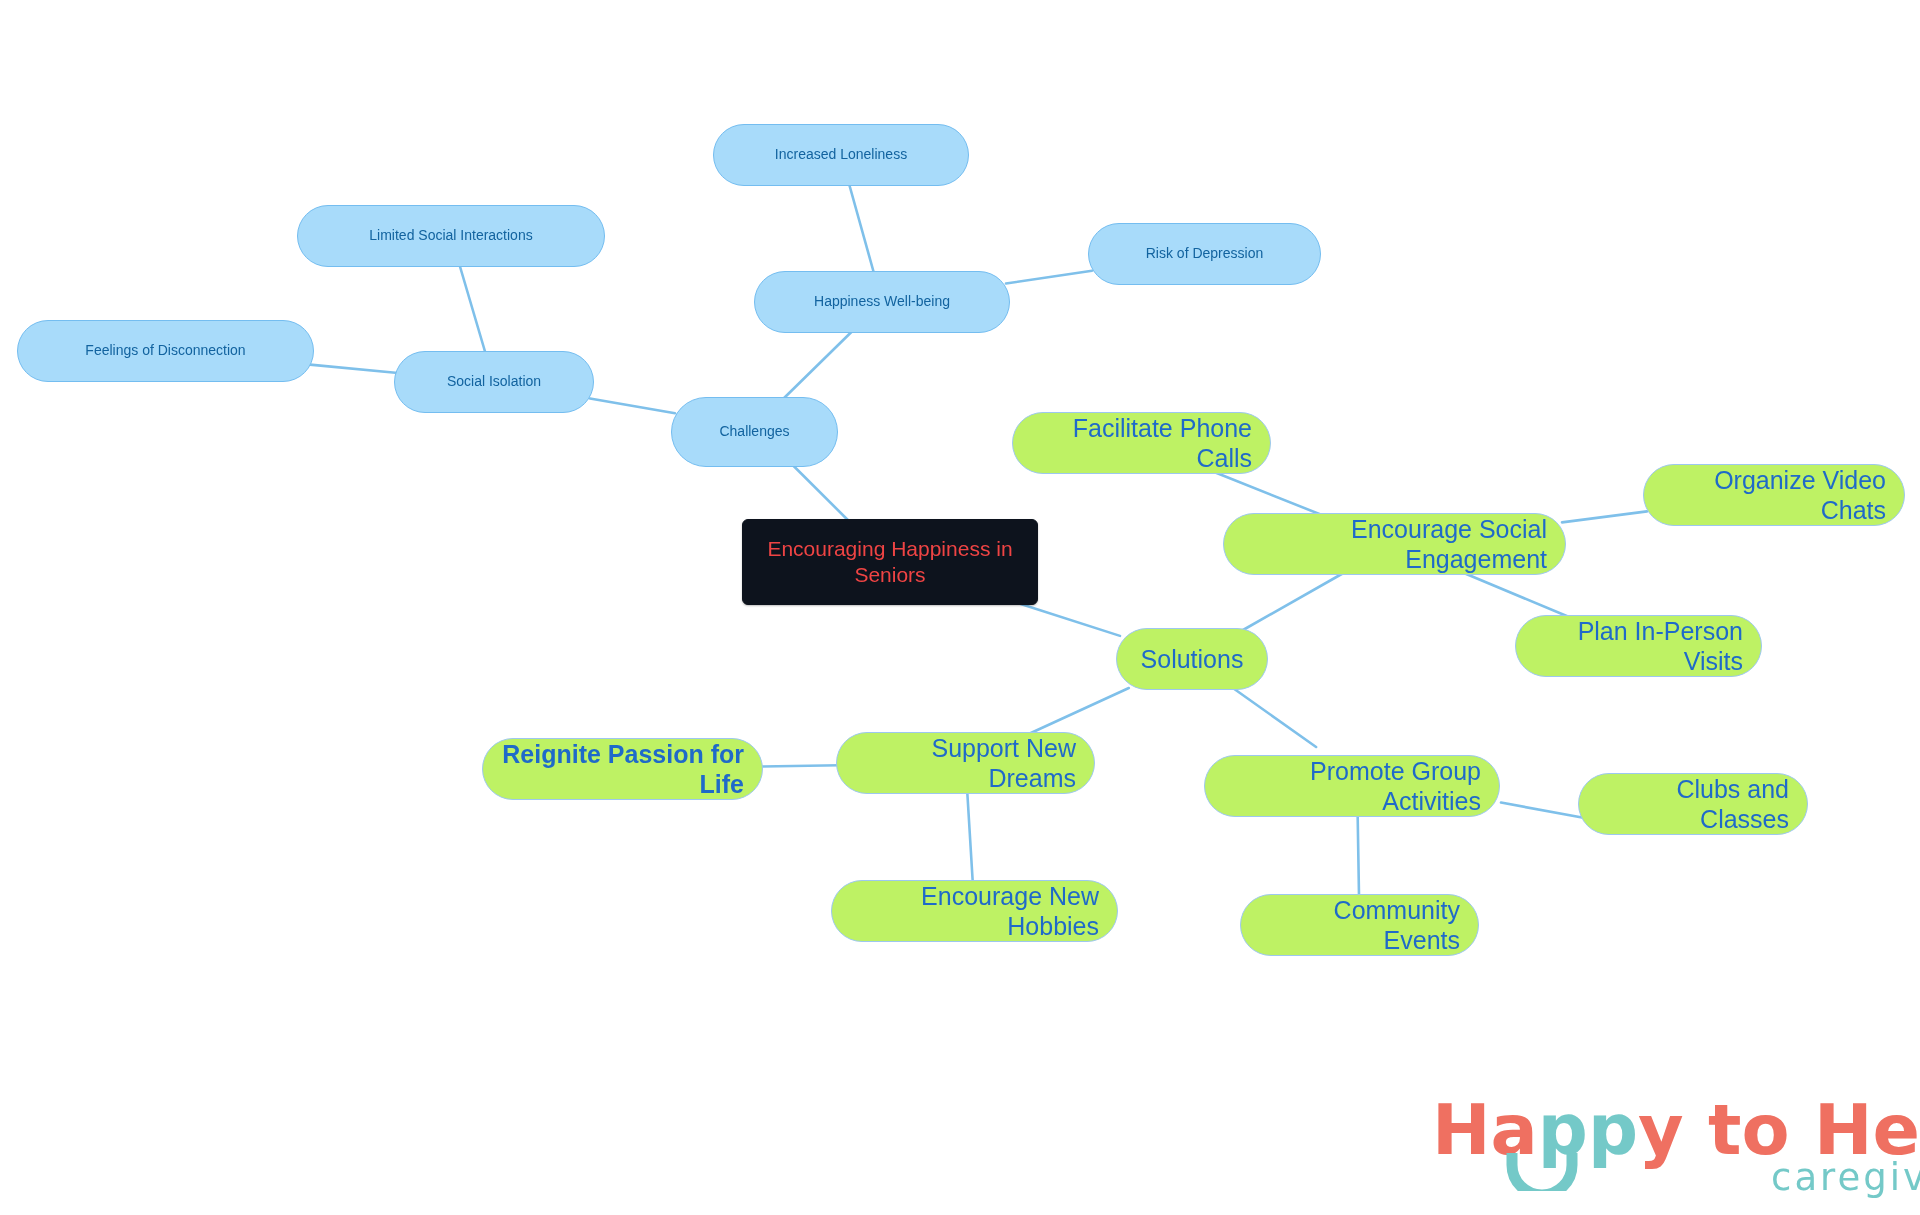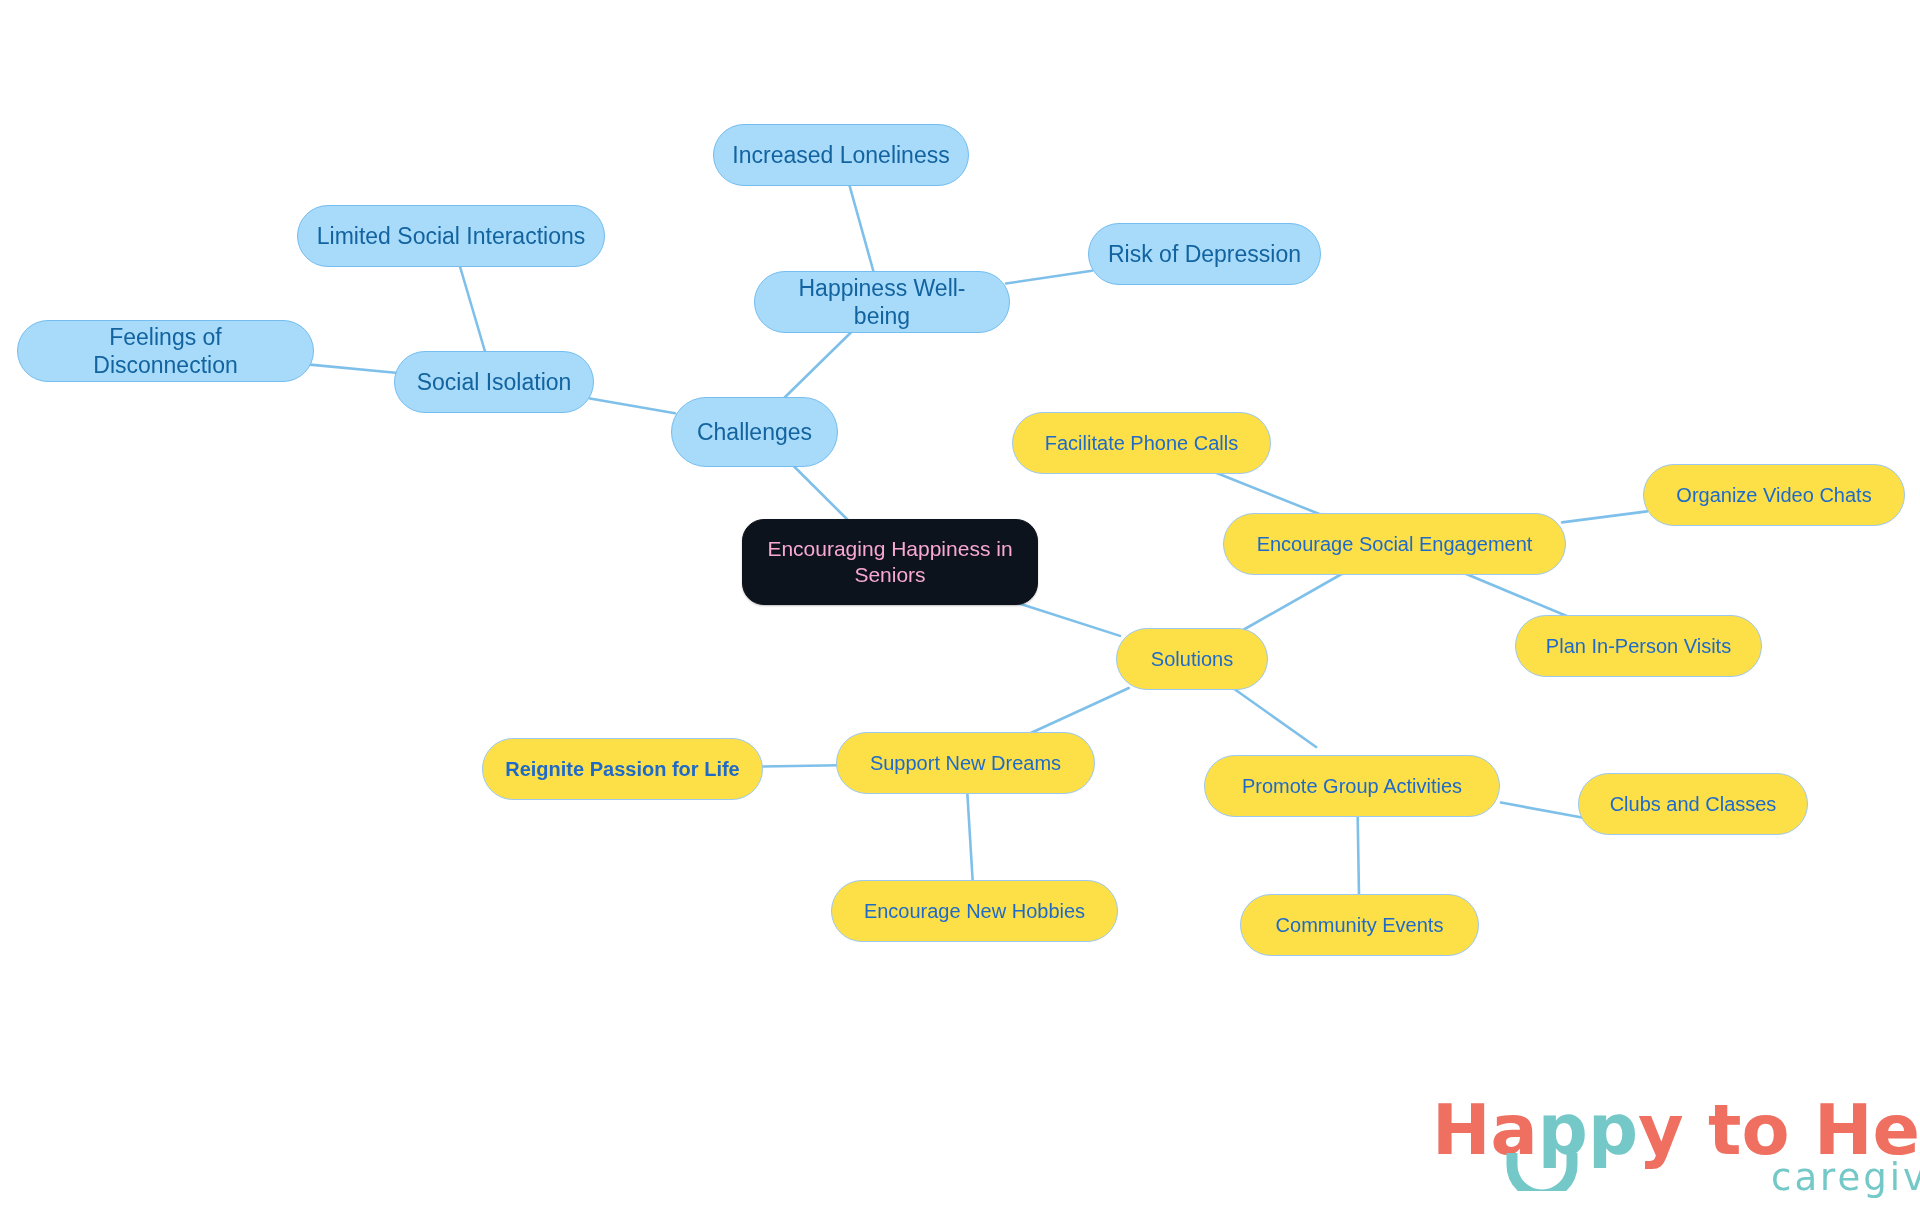--- a/index.html
+++ b/index.html
@@ -32,37 +32,37 @@
     align-items: center;
     justify-content: center;
     text-align: center;
     border-radius: 999px;
     line-height: 1.22;
     white-space: pre-line;
     padding: 0 18px;
   }
   .node.root {
     background: #0d131d;
-    color: #f9a8d4;
+    color: #ef4444;
     border: 1px solid #0d131d;
-    border-radius: 22px;
+    border-radius: 6px;
     font-size: 21px;
     box-shadow: 0 1px 2px rgba(0,0,0,0.25);
   }
   .node.branch-challenges {
     background: #a8dbfa;
     border: 1.3px solid #74bdf0;
     color: #12639f;
-    font-size: 23px;
+    font-size: 14px;
   }
   .node.branch-solutions {
-    background: #fde047;
+    background: #bef264;
     border: 1.3px solid #9dc8ef;
     color: #1f6ac9;
-    font-size: 20px;
+    font-size: 25px;
     text-align: right;
   }
   #logo {
     position: absolute;
     user-select: none;
   }
   .logo-main {
     font-family: "DejaVu Sans", sans-serif;
     font-weight: bold;
     font-size: 70px;

